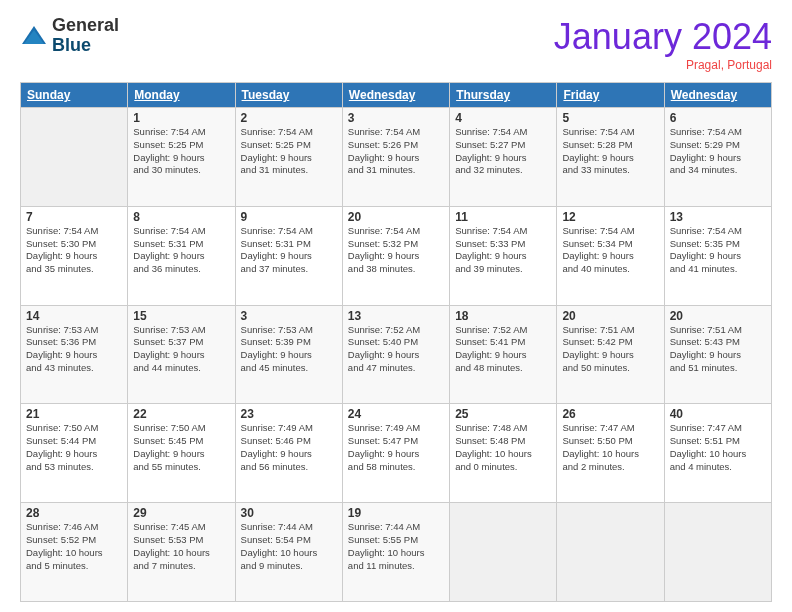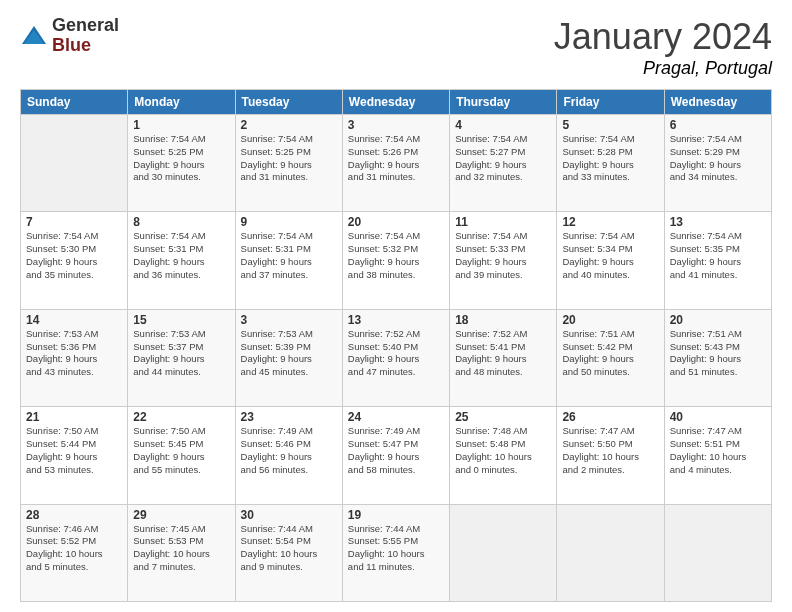--- a/index.html
+++ b/index.html
@@ -34,53 +34,53 @@
       line-height: 1.1;
     }
     .logo-general {
       font-size: 18px;
       font-weight: bold;
       color: #333;
     }
     .logo-blue {
       font-size: 18px;
       font-weight: bold;
-      color: #7f1d1d;
+      color: #0c4a6e;
     }
     .logo-icon {
       width: 28px;
       height: 28px;
       margin-right: 4px;
     }
     .title-block {
       text-align: right;
     }
     .month-title {
       font-size: 36px;
       font-weight: normal;
-      color: #404040;
+      color: #6d28d9;
     }
     .subtitle {
-      font-size: 18px;
-      color: #000000;
-      font-style: italic;
+      font-size: 12px;
+      color: #ef4444;
     }
     .calendar {
       width: 100%;
       border-collapse: collapse;
       flex: 1;
     }
     .calendar thead tr th {
       background: #2e75b6;
       color: #fff;
       font-size: 12px;
       font-weight: bold;
       padding: 5px 6px;
       text-align: left;
       border: 1px solid #ccc;
+      text-decoration: underline;
     }
     .calendar tbody tr td {
       border: 1px solid #ccc;
       vertical-align: top;
       padding: 3px 5px;
       width: calc(100%/7);
       font-size: 10px;
       color: #333;
       background: #fff;
     }

